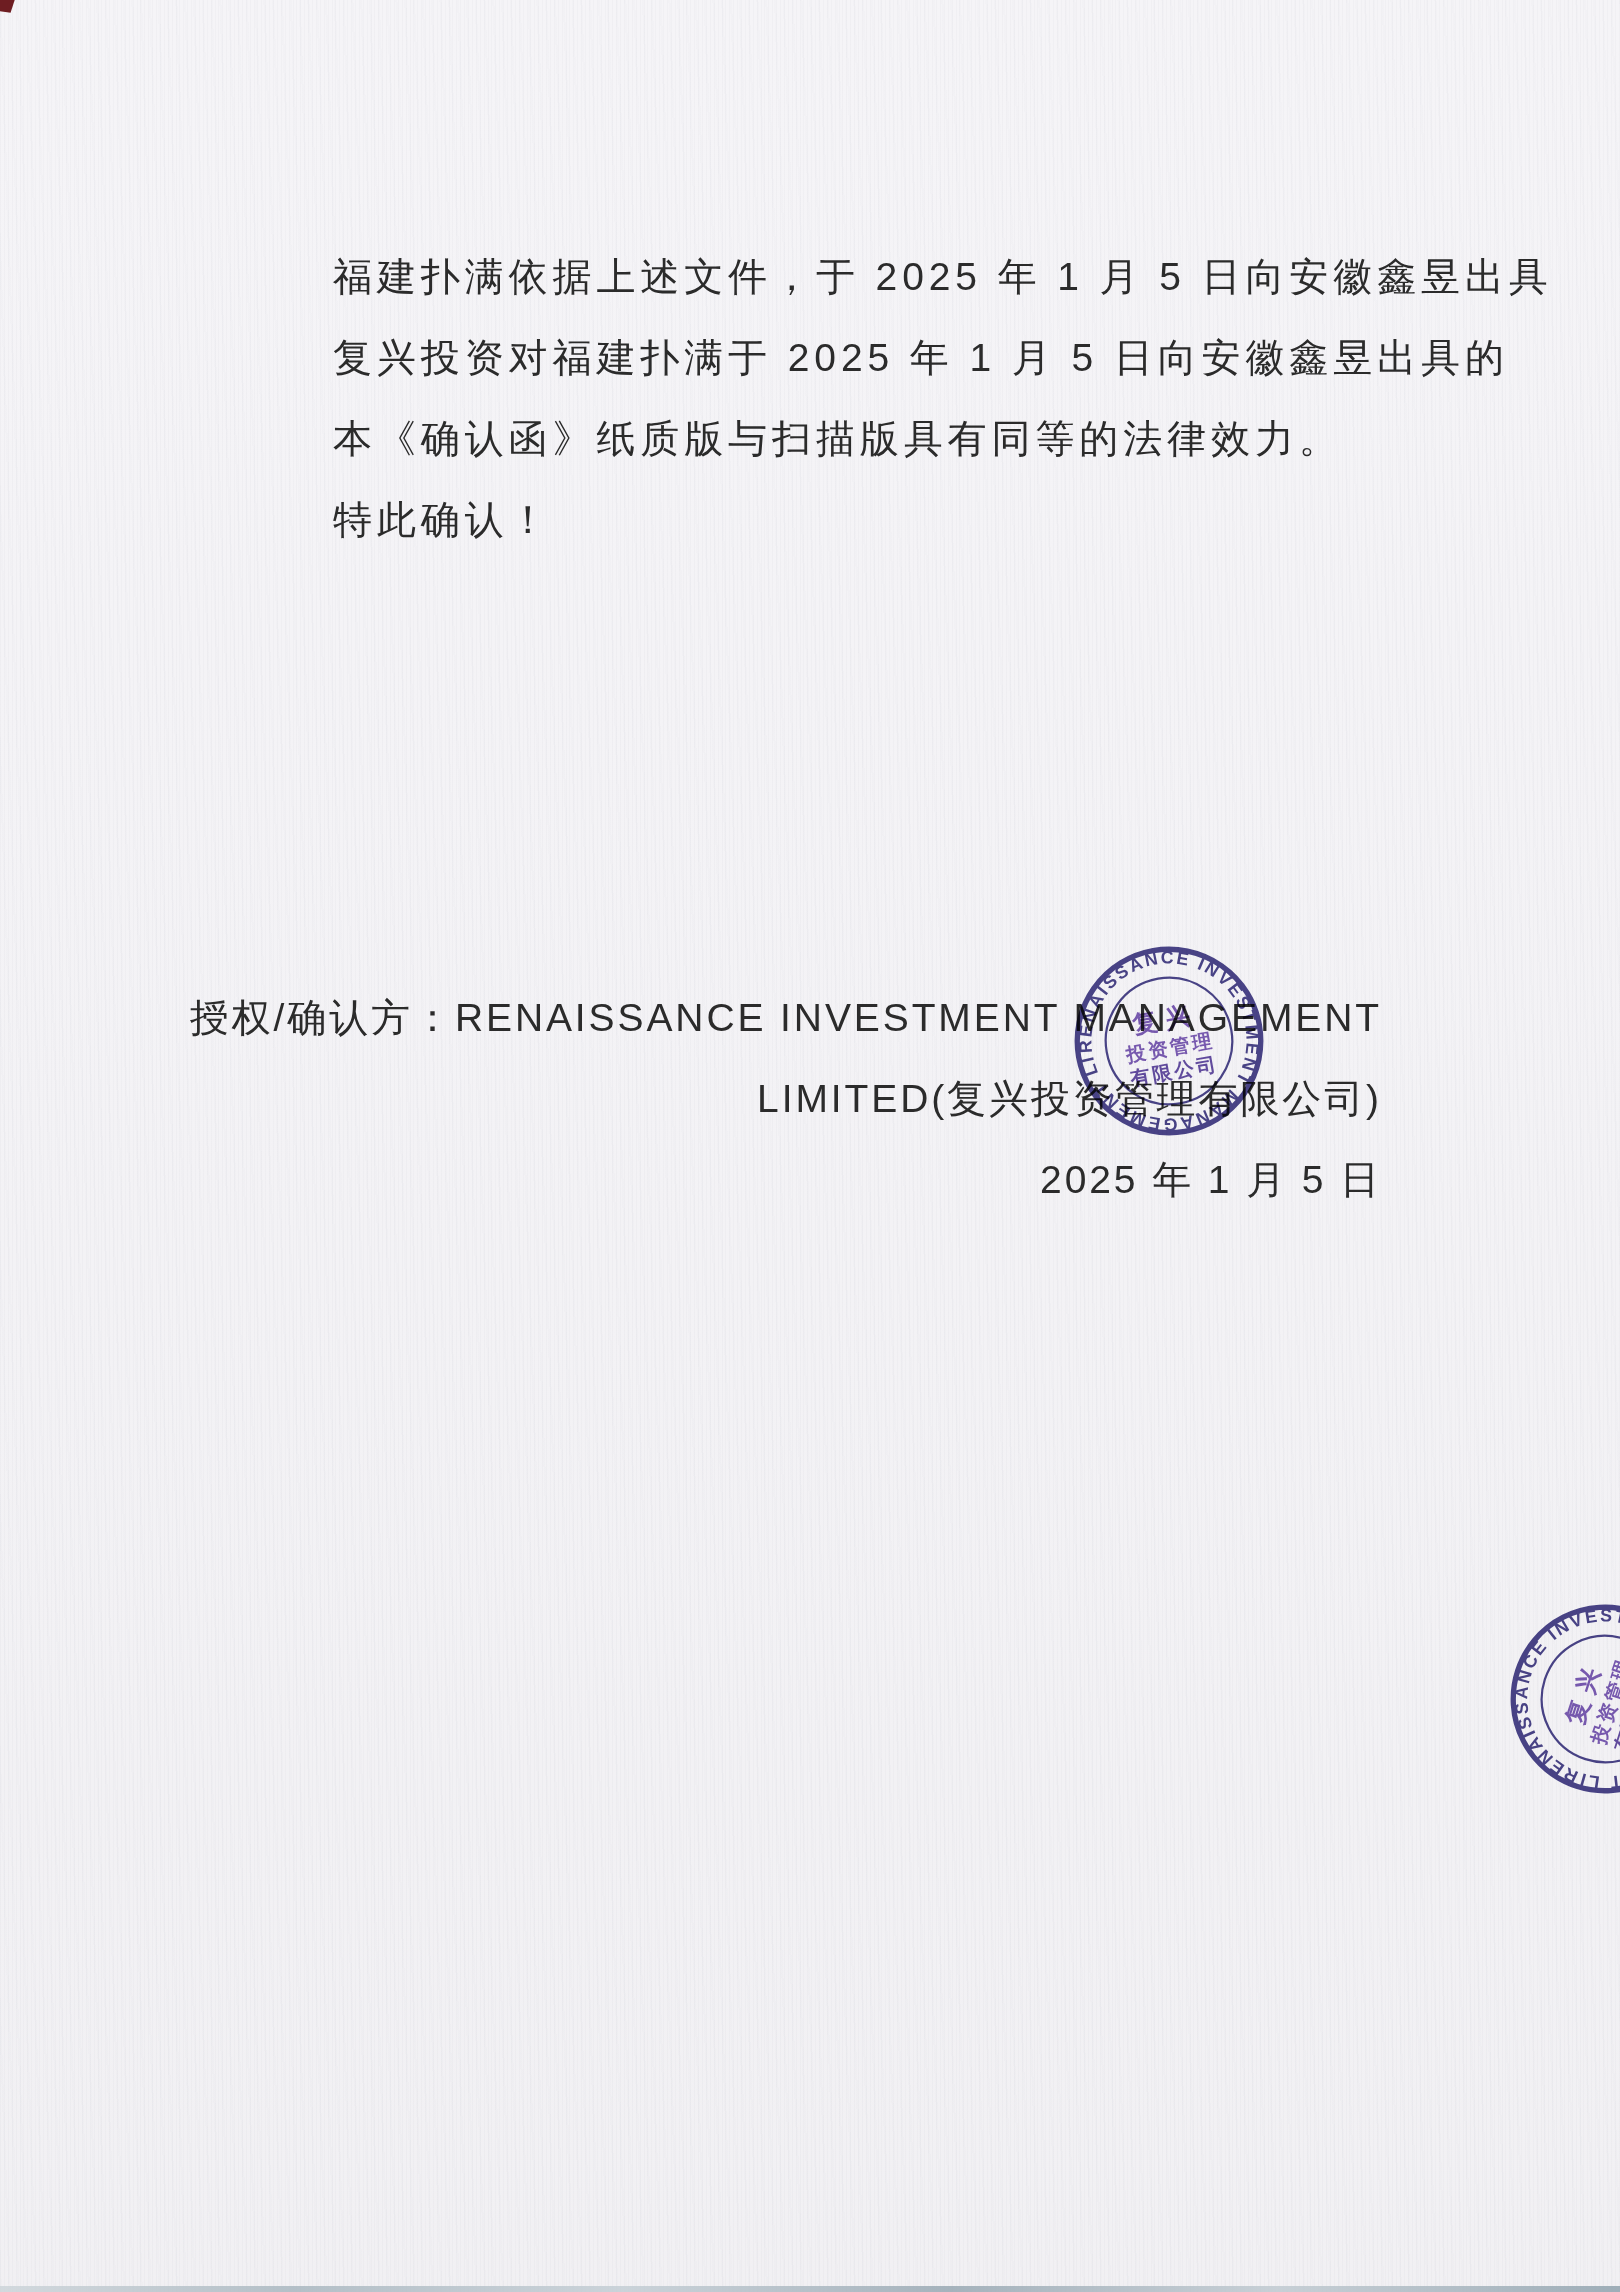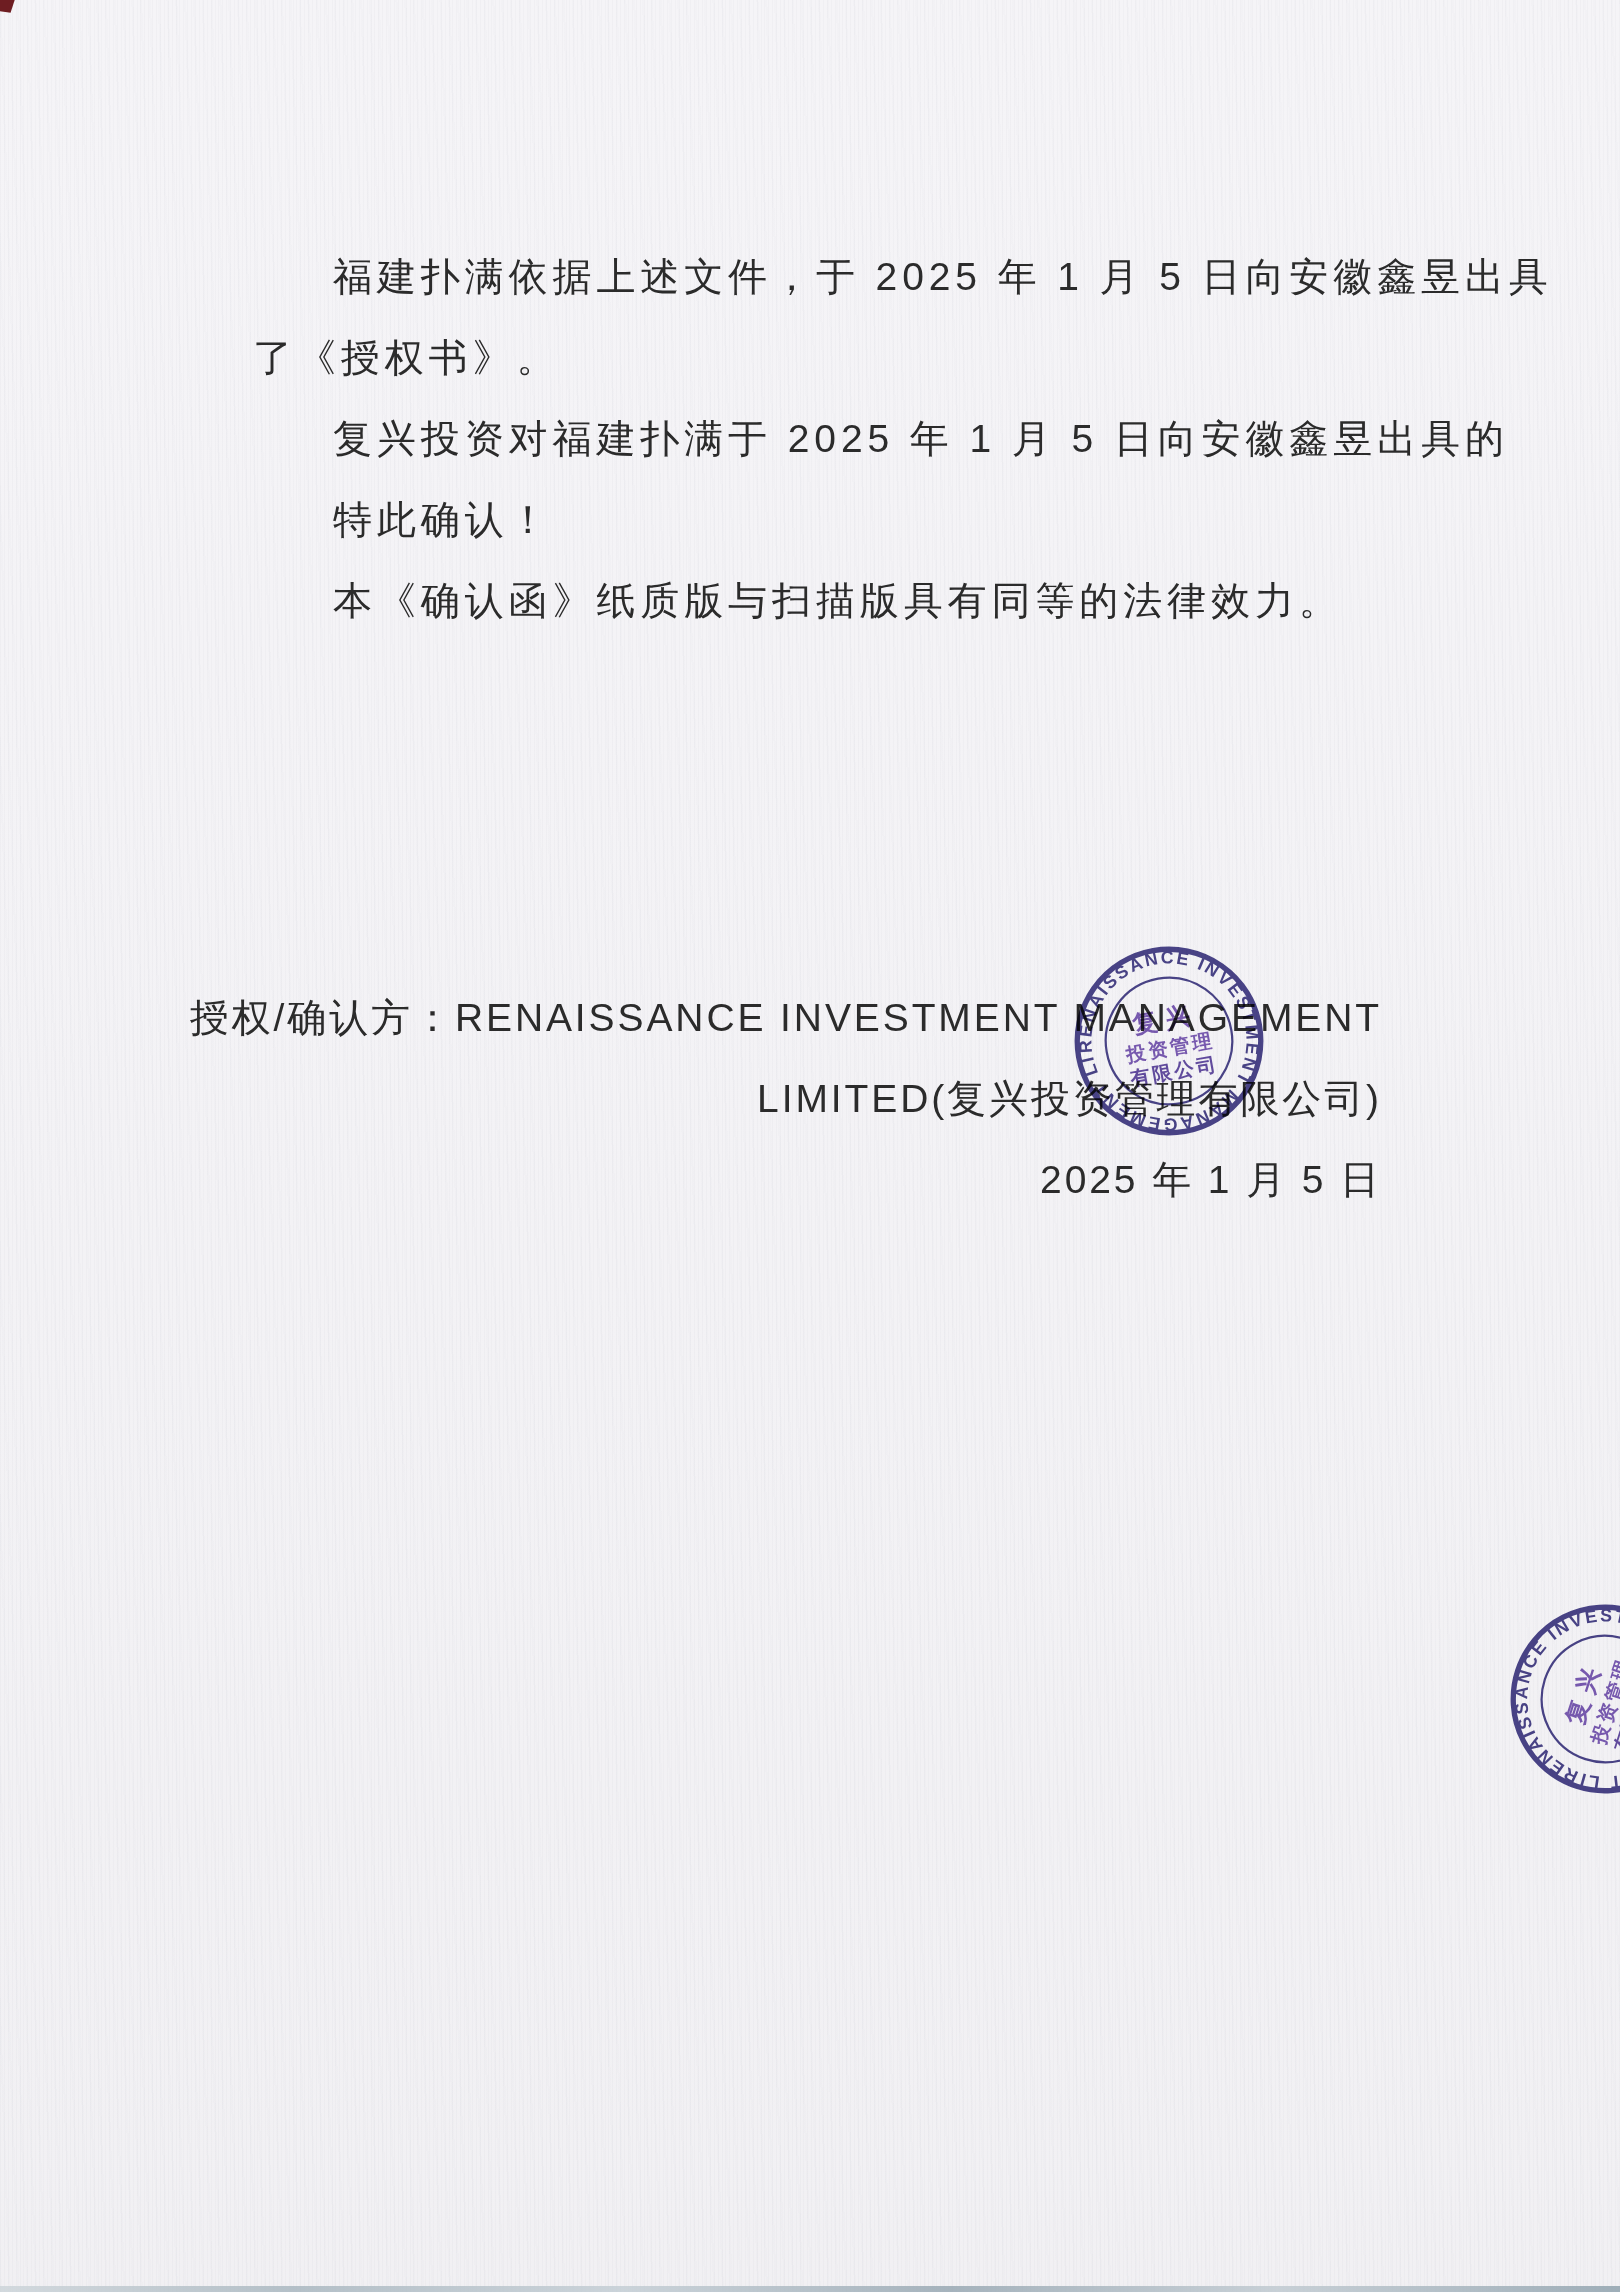--- a/index.html
+++ b/index.html
@@ -54,24 +54,23 @@
 </style>
 </head>
 <body>
 
 <div class="page">
 
   <div class="corner-mark"></div>
 
   <div class="para">
     <div class="line indent">福建扑满依据上述文件，于 2025 年 1 月 5 日向安徽鑫昱出具</div>
-    <div class="line">了《授权书》。</div>
     <div class="line indent">复兴投资对福建扑满于 2025 年 1 月 5 日向安徽鑫昱出具的</div>
+    <div class="line indent">本《确认函》纸质版与扫描版具有同等的法律效力。</div>
     <div class="line indent">特此确认！</div>
-    <div class="line indent">本《确认函》纸质版与扫描版具有同等的法律效力。</div>
   </div>
 
   <div class="sig">
     <div class="line">授权/确认方：RENAISSANCE INVESTMENT MANAGEMENT</div>
     <div class="line">LIMITED(复兴投资管理有限公司)</div>
     <div class="line">2025 年 1 月 5 日</div>
   </div>
 
   <div class="stamp stamp-signature">
     <svg viewBox="0 0 220 220">

